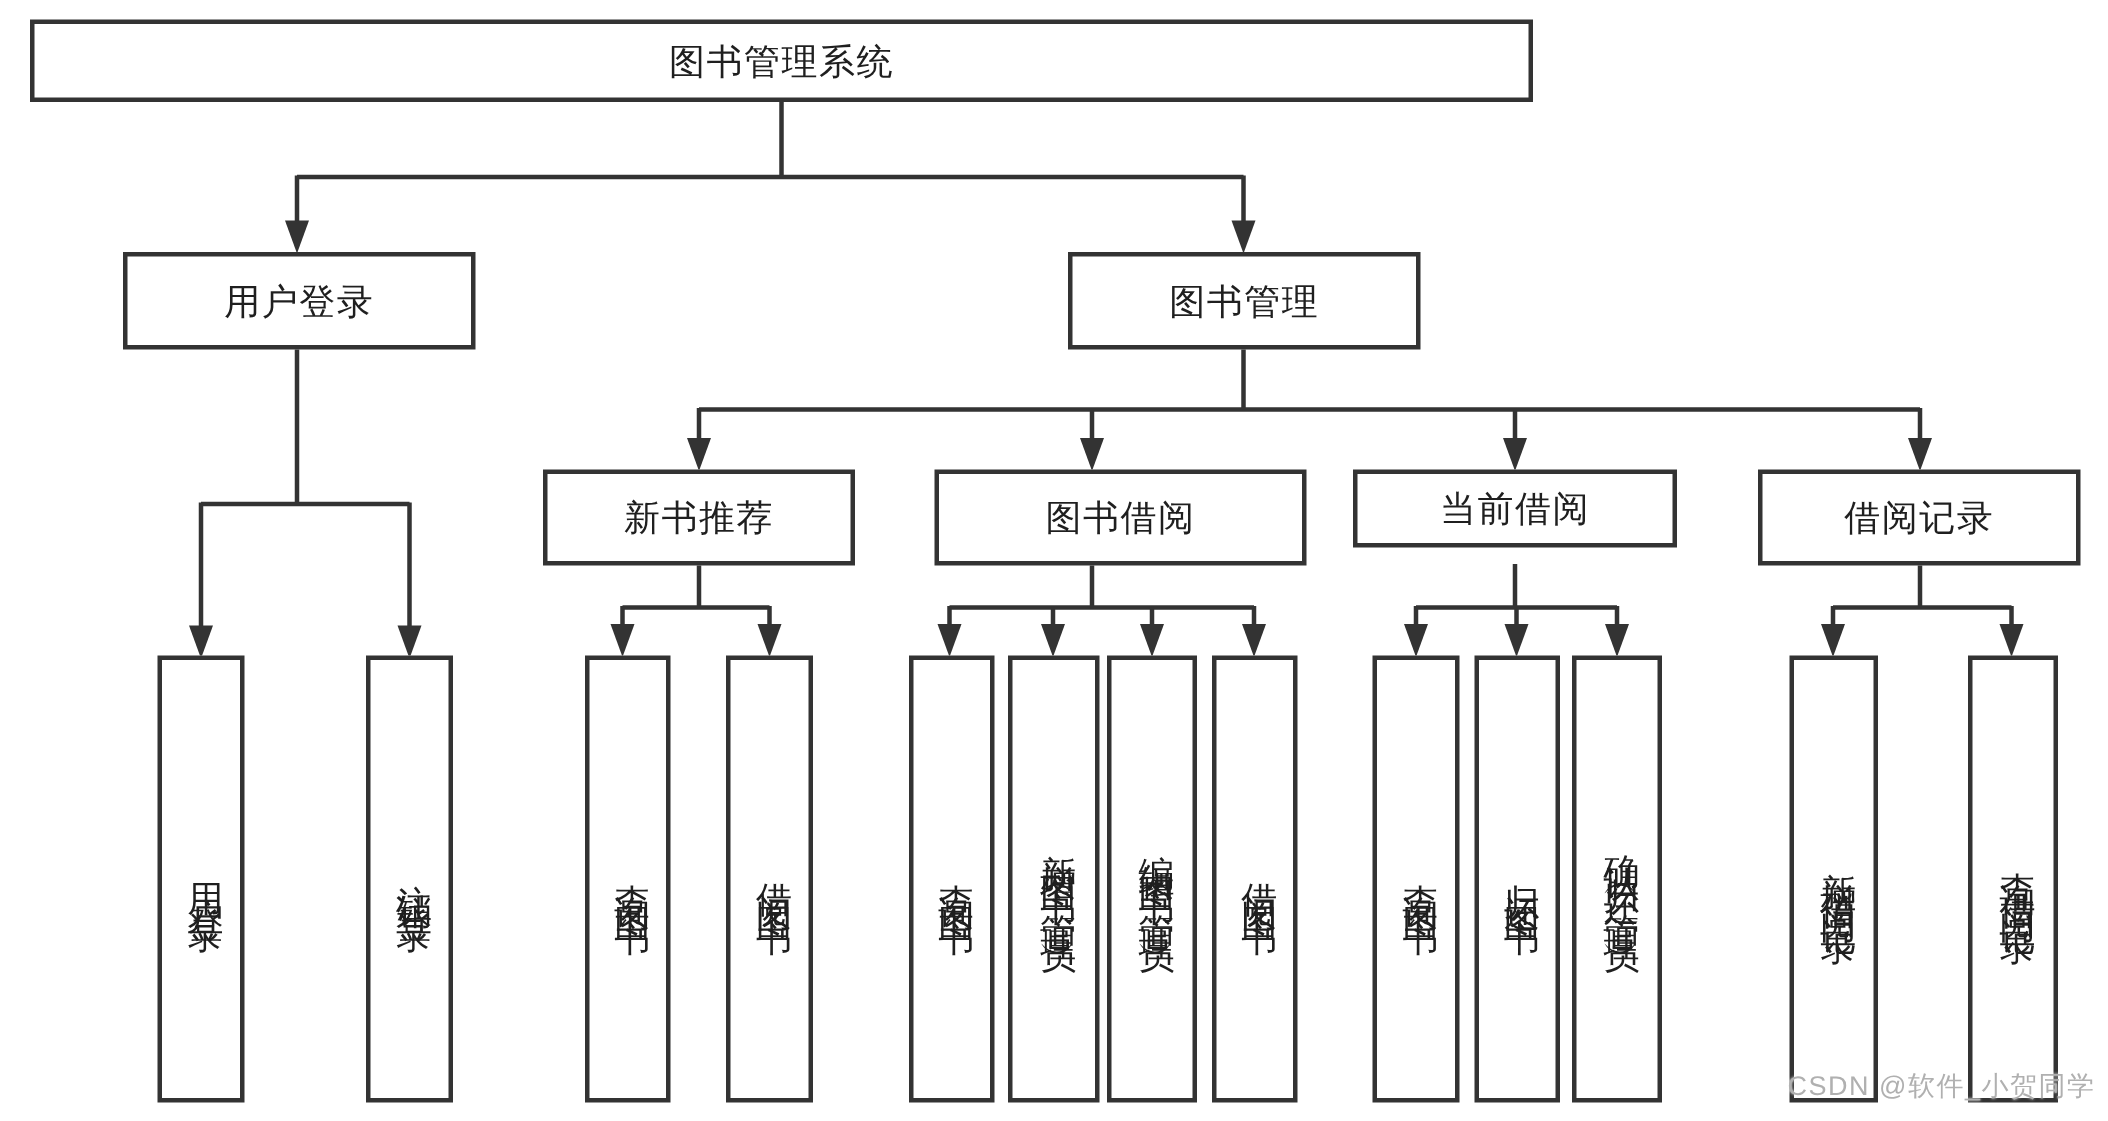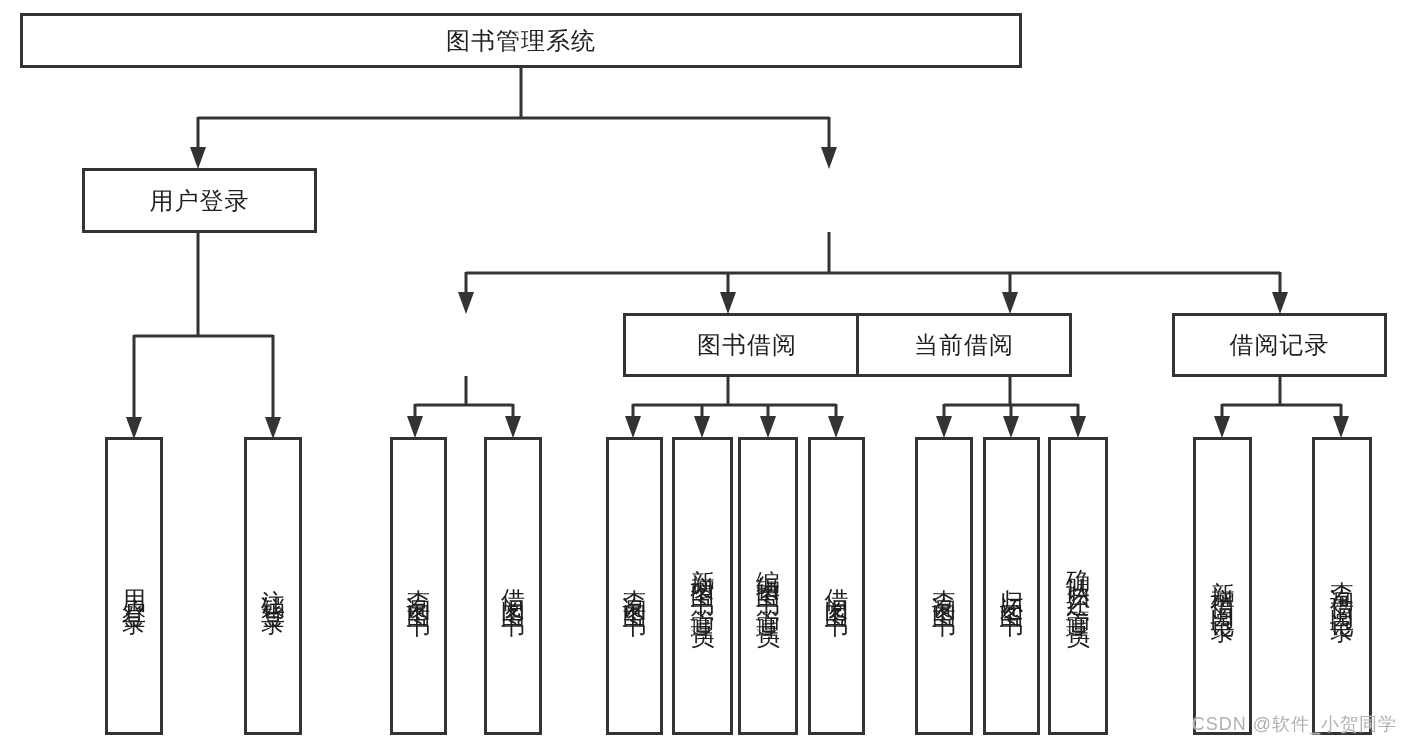--- a/index.html
+++ b/index.html
@@ -13,33 +13,33 @@
   .canvas{
     position:relative;width:1405px;height:747px;background:var(--background);
     font-family:"Liberation Sans",sans-serif;color:var(--text);overflow:hidden;
   }
   .wires{position:absolute;left:0;top:0;color:var(--line);}
   .wires path{stroke:currentColor;stroke-width:3;fill:none;}
   .wires path.ah{fill:currentColor;stroke:none;}
   .node{
     position:absolute;box-sizing:border-box;background:var(--box_fill);
     border:3px solid var(--line);display:flex;align-items:center;justify-content:center;
-    font-size:24px;letter-spacing:1px;white-space:nowrap;
+    font-size:24px;letter-spacing:1px;white-space:nowrap;font-family:Liberation Mono, monospace;
   }
   .leaf{
     top:437px;height:298px;
     writing-mode:vertical-rl;text-orientation:mixed;
     font-size:24px;letter-spacing:8px;white-space:normal;
   }
   .root-box{left:20px;top:13px;width:1002px;height:55px;}
   .pos-user-login{left:82px;top:168px;width:235px;height:65px;}
   .pos-book-mgmt{left:712px;top:168px;width:235px;height:65px;}
   .pos-l2-0{left:362px;top:313px;width:208px;height:64px;}
   .pos-l2-1{left:623px;top:313px;width:248px;height:64px;}
-  .pos-l2-2{left:856px;top:313px;width:216px;height:64px;}
+  .pos-l2-2{left:902px;top:313px;width:216px;height:52px;}
   .pos-l2-3{left:1172px;top:313px;width:215px;height:64px;}
   .pos-lf-0{left:105px;width:58px;}
   .pos-lf-1{left:244px;width:58px;}
   .pos-lf-2{left:390px;width:57px;}
   .pos-lf-3{left:484px;width:58px;}
   .pos-lf-4{left:606px;width:57px;}
   .pos-lf-5{left:672px;width:61px;}
   .pos-lf-6{left:738px;width:60px;}
   .pos-lf-7{left:808px;width:57px;}
   .pos-lf-8{left:915px;width:58px;}
@@ -89,21 +89,23 @@
     <path class="ah" d="M1070 416 L1086 416 L1078 438 Z"></path>
 
     <path d="M1280 376 V405 M1222 405 H1341 M1222 404 V418 M1341 404 V418"></path>
     <path class="ah" d="M1214 416 L1230 416 L1222 438 Z"></path>
     <path class="ah" d="M1333 416 L1349 416 L1341 438 Z"></path>
   </svg>
 
   <div class="node root-box">图书管理系统</div>
 
   <div class="node pos-user-login">用户登录</div>
+  <div class="node pos-book-mgmt">图书管理</div>
 
+  <div class="node pos-l2-0">新书推荐</div>
   <div class="node pos-l2-1">图书借阅</div>
   <div class="node pos-l2-2">当前借阅</div>
   <div class="node pos-l2-3">借阅记录</div>
 
   <div class="node leaf pos-lf-0">用户登录</div>
   <div class="node leaf pos-lf-1">注销登录</div>
 
   <div class="node leaf pos-lf-2">查询图书</div>
   <div class="node leaf pos-lf-3">借阅图书</div>
 

